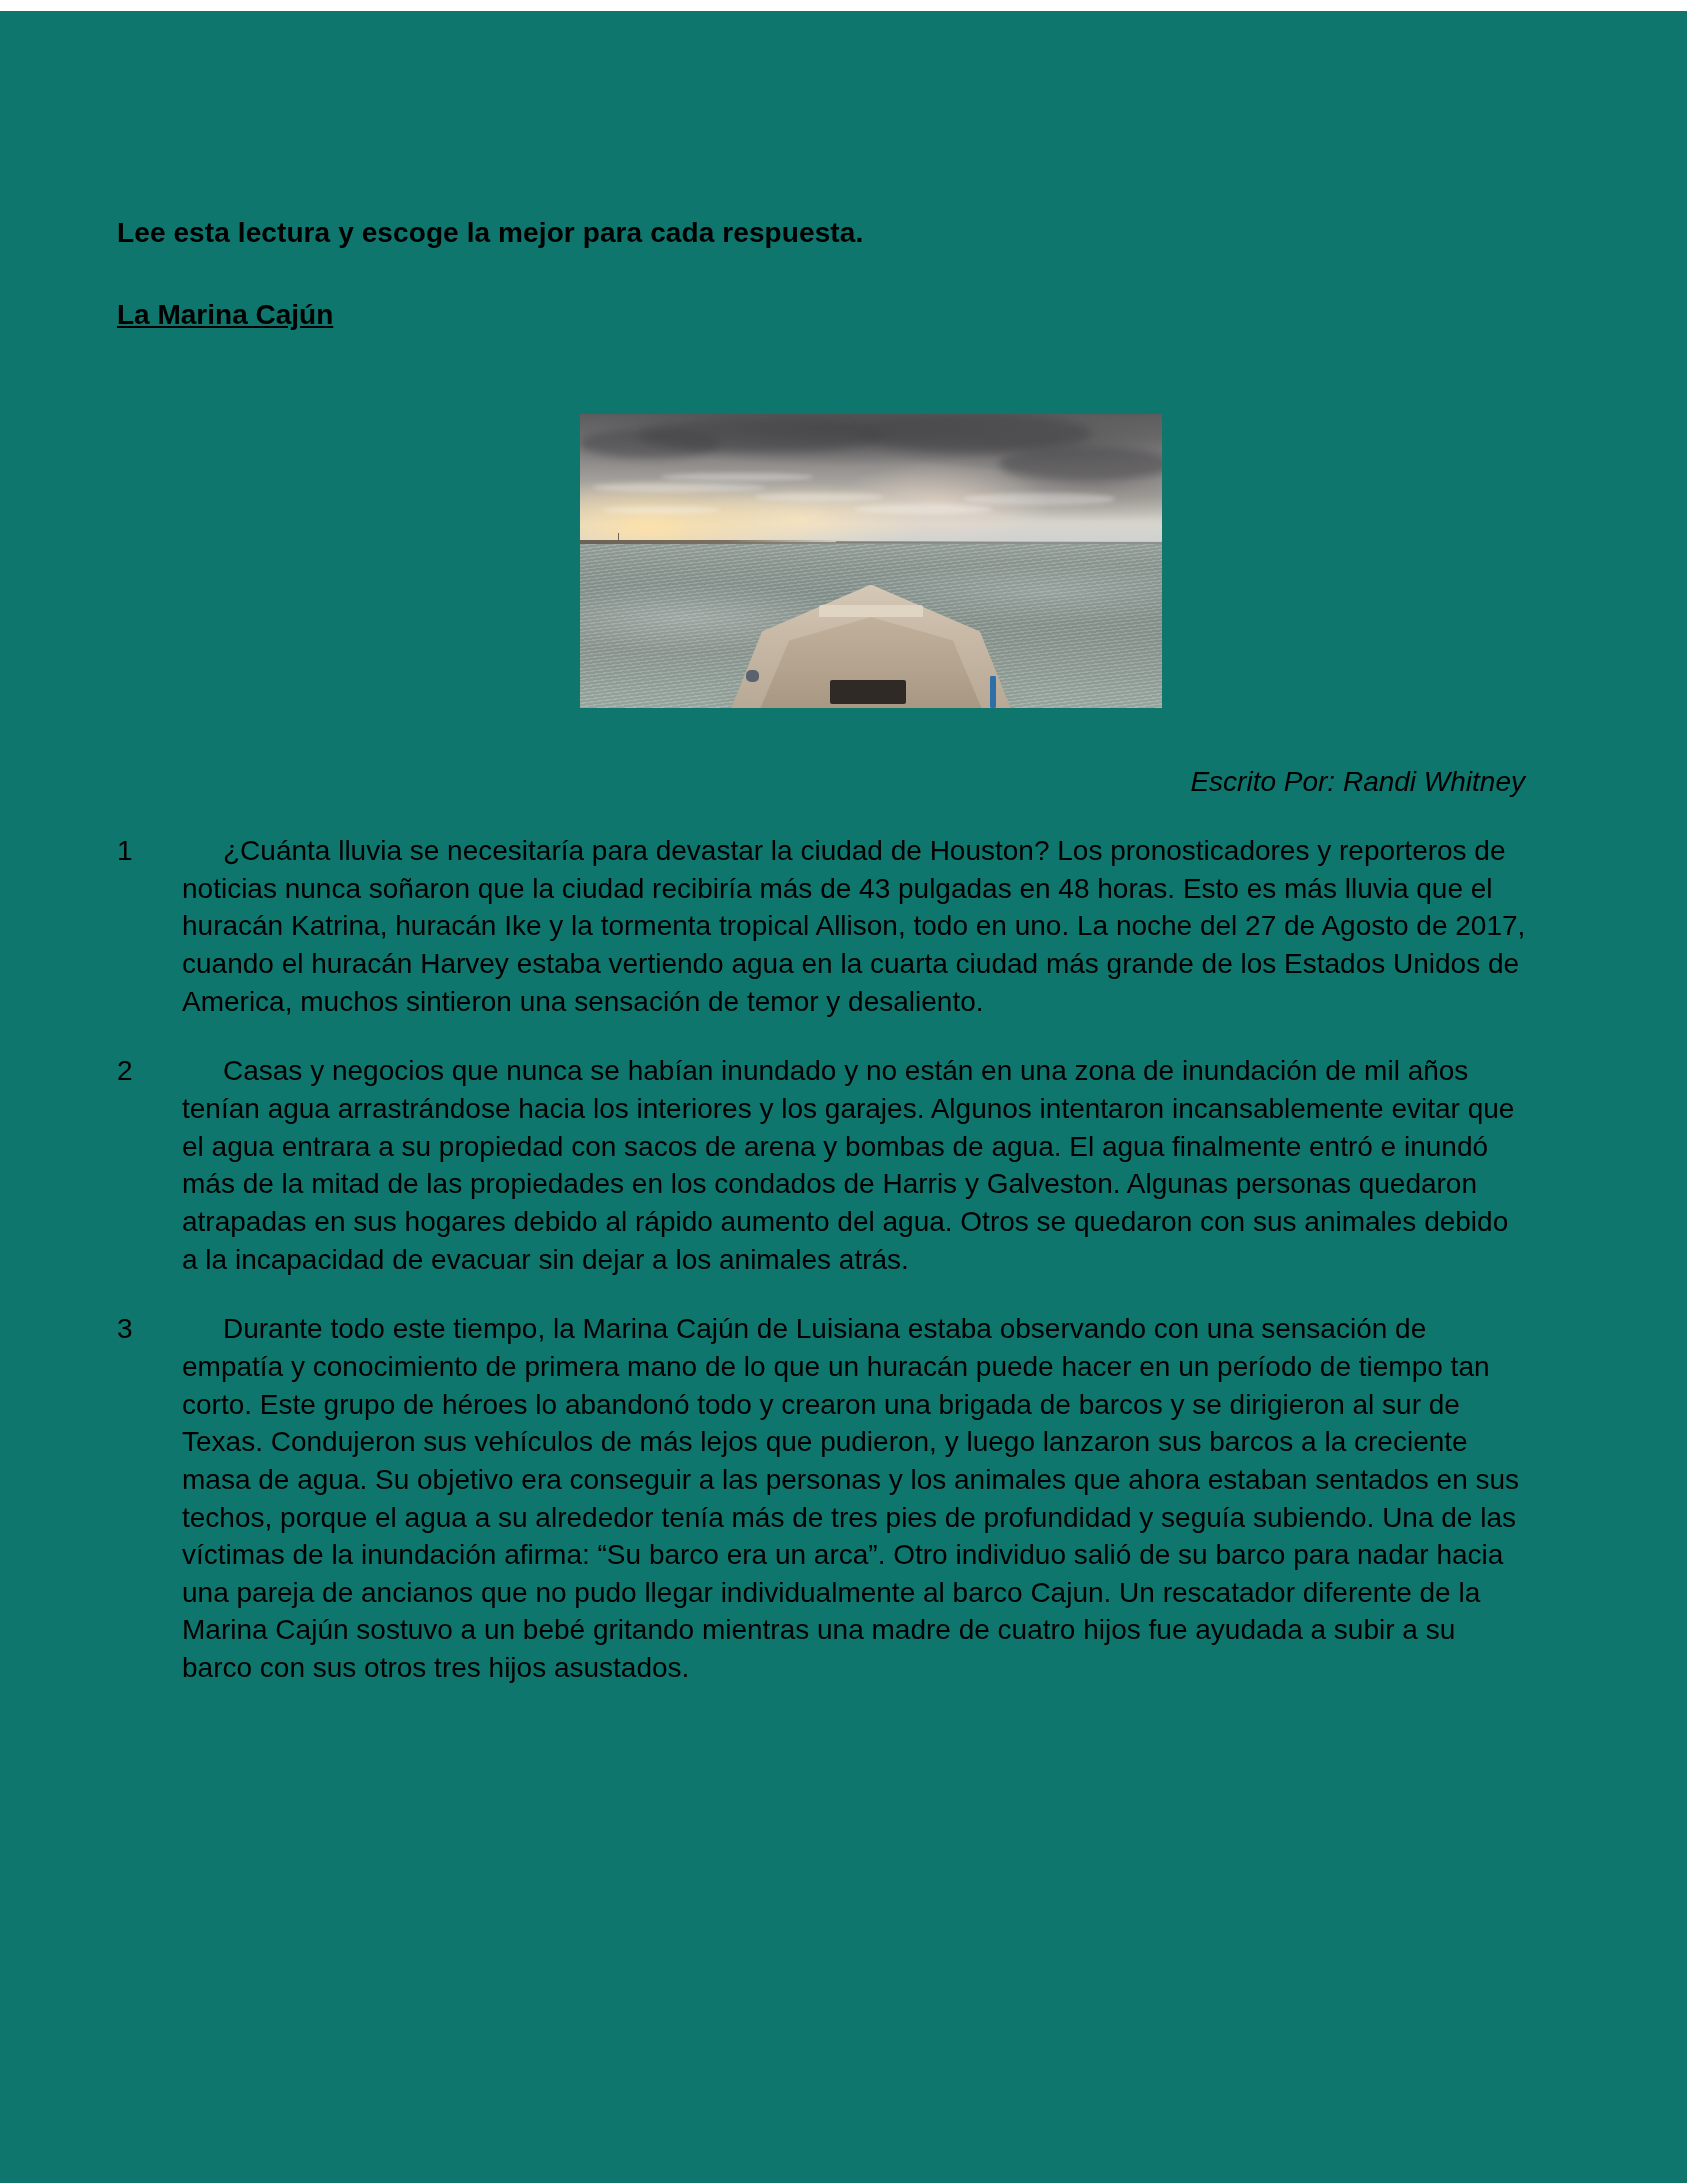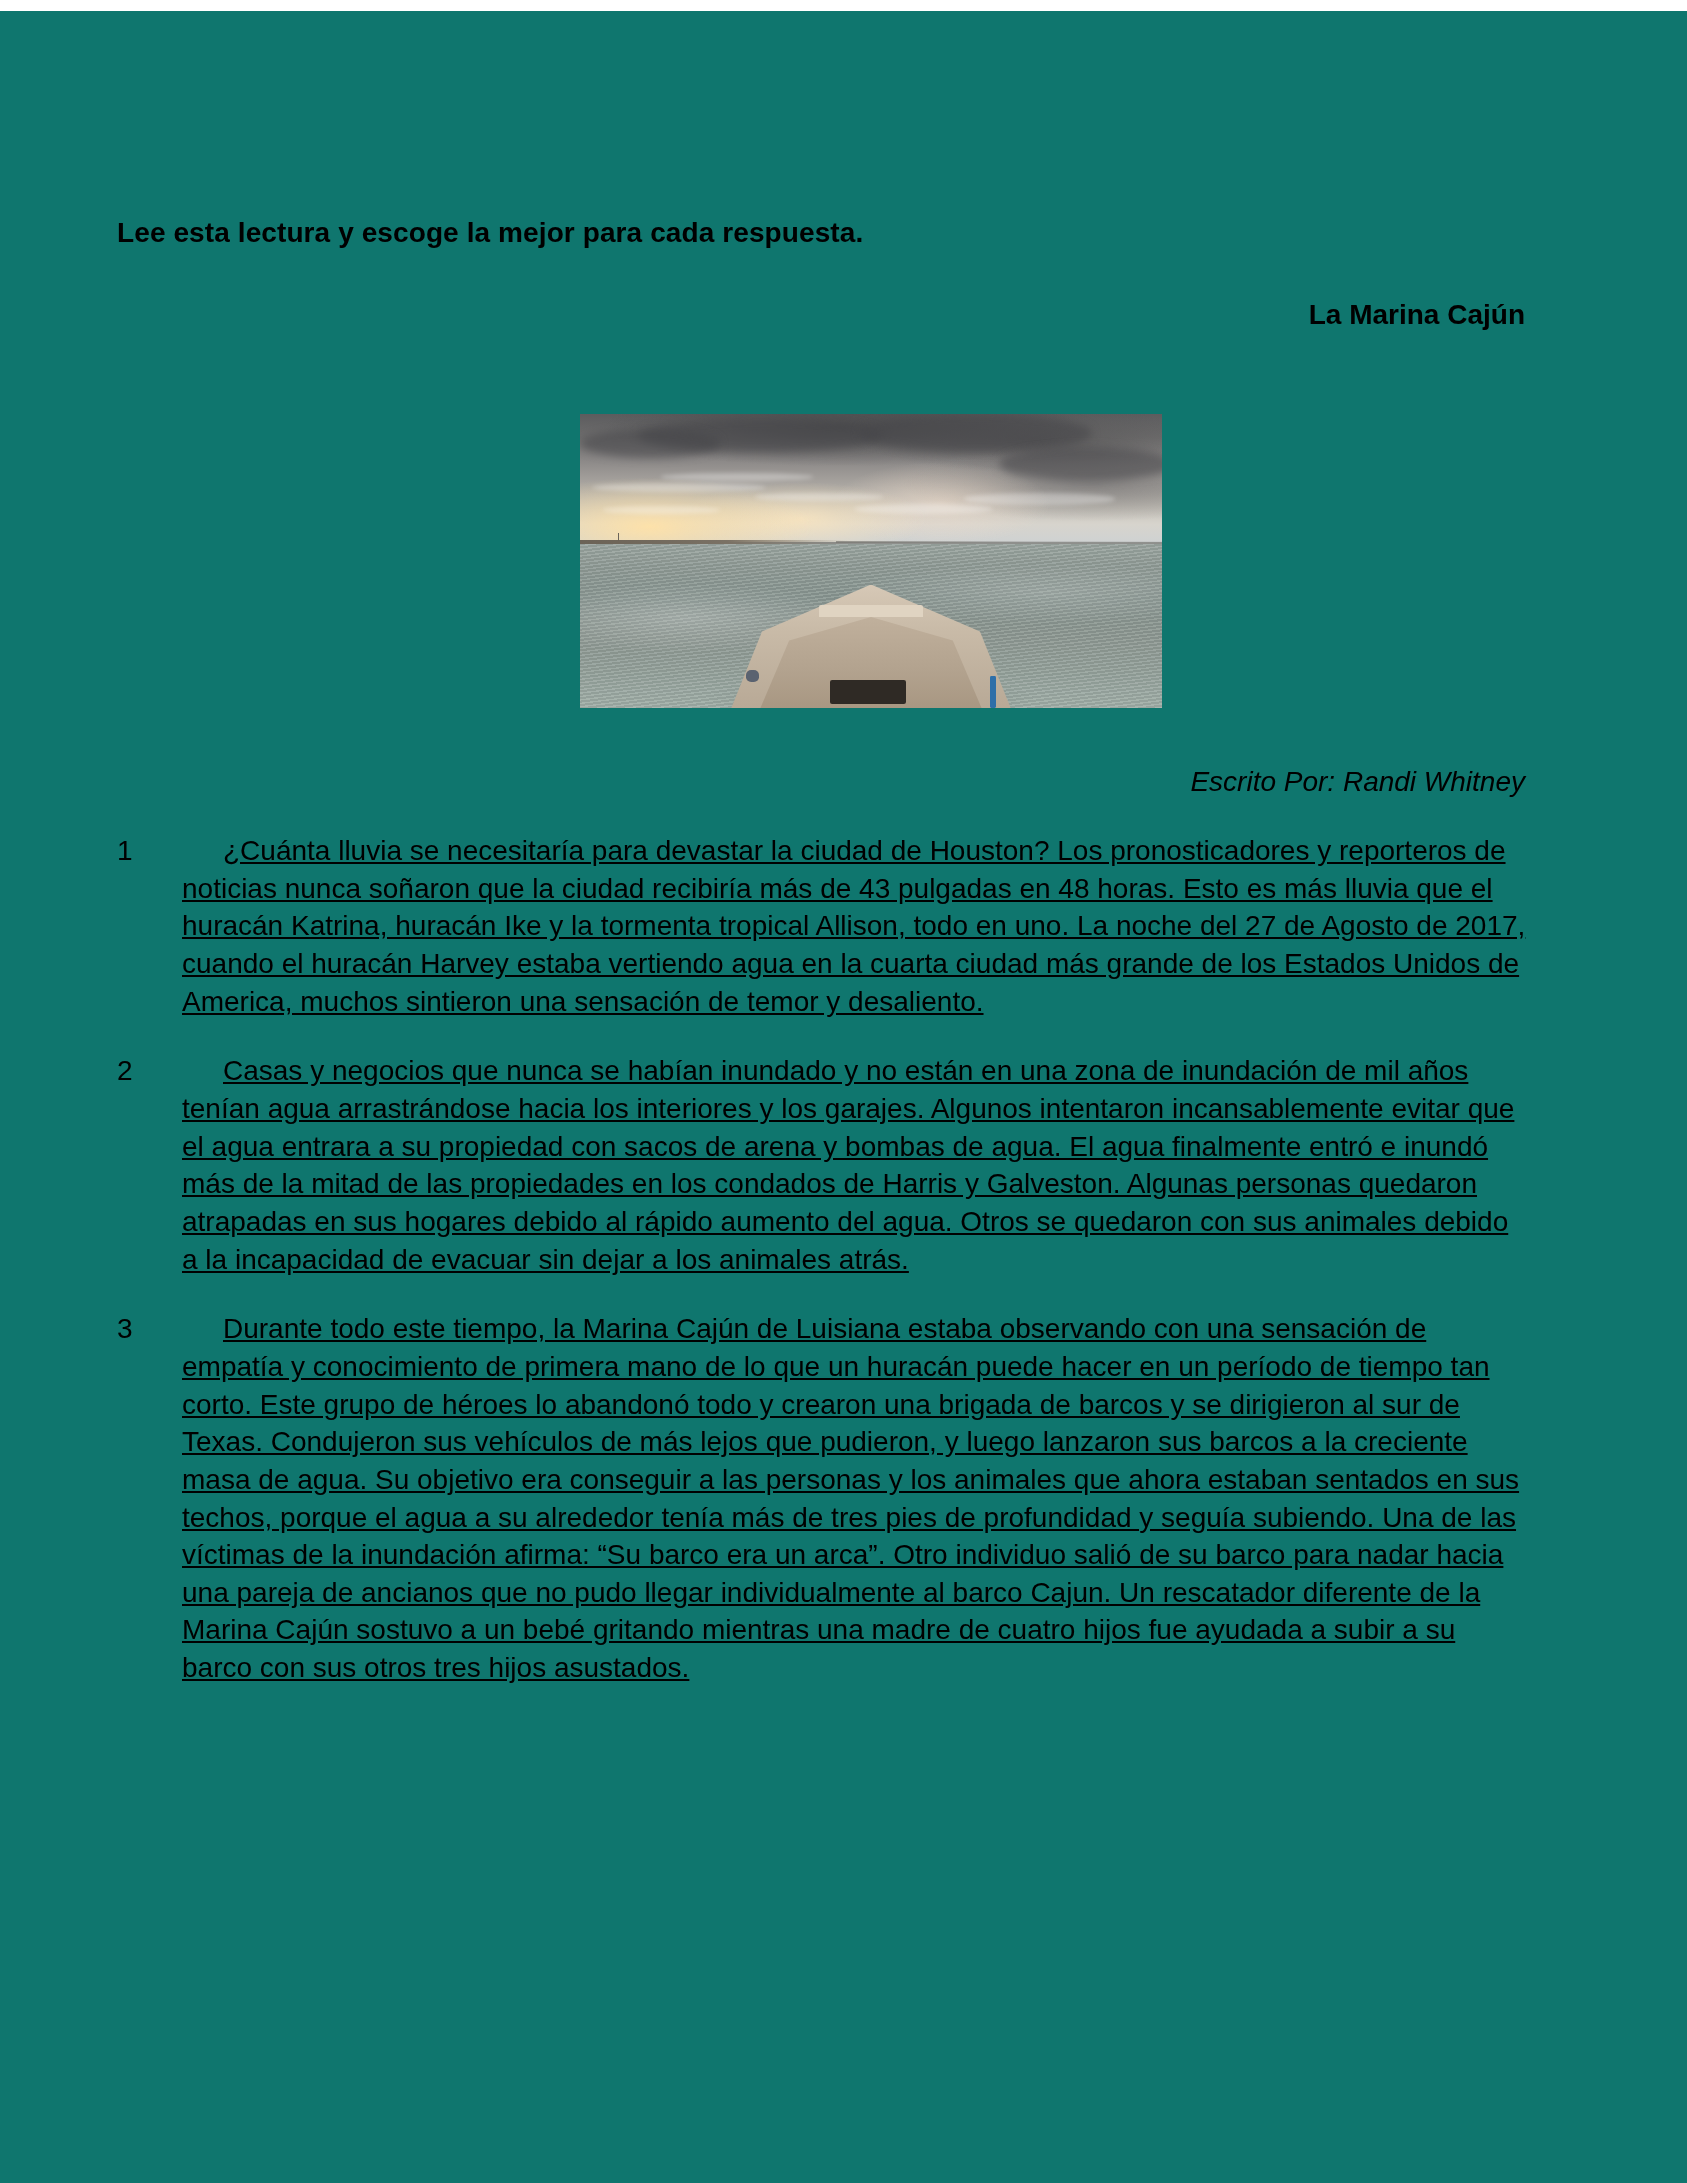--- a/index.html
+++ b/index.html
@@ -30,24 +30,25 @@
     font-size: 28px;
     font-weight: bold;
     line-height: 1.15;
     letter-spacing: 0.1px;
   }
   .title {
     position: absolute;
     left: 117px;
     top: 288px;
     width: 1408px;
-    text-align: right;
+    text-align: left;
     font-size: 28px;
     font-weight: bold;
     line-height: 1.15;
+    text-decoration: underline;
   }
 
   
   .photo-wrap {
     position: absolute;
     left: 580px;
     top: 403px;
     width: 582px;
     height: 294px;
     overflow: hidden;
@@ -237,21 +238,20 @@
     position: absolute;
     left: 0;
     top: 0;
     width: 48px;
     font-size: 28px;
     line-height: 1.345;
   }
   .para-text {
     display: block;
     text-indent: 41px;
-    text-decoration: underline;
   }
 </style>
 </head>
 <body>
 
 <div class="page">
 
   <div class="instruction">Lee esta lectura y escoge la mejor para cada respuesta.</div>
 
   <div class="title">La Marina Cajún</div>

